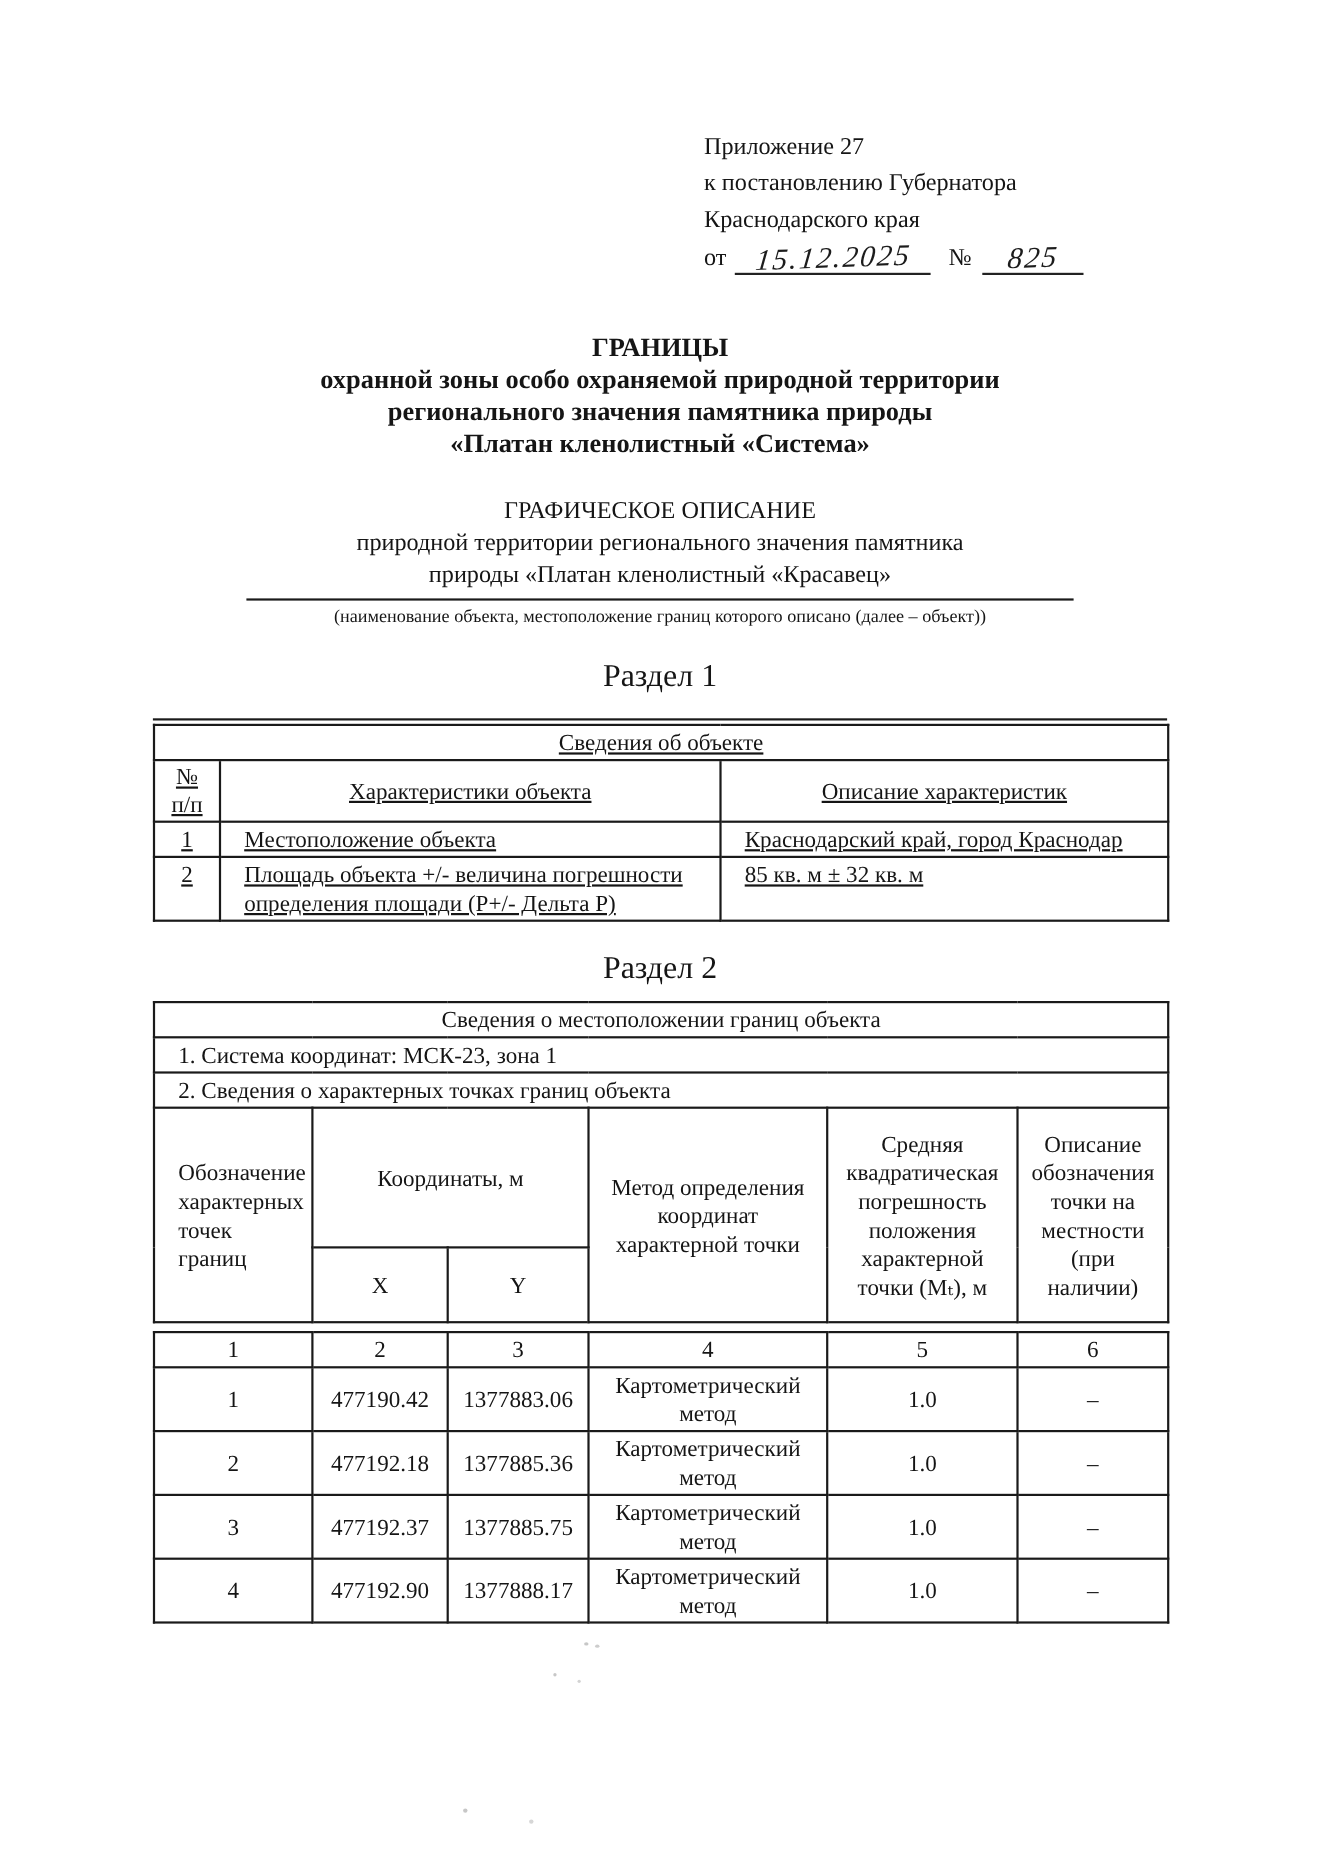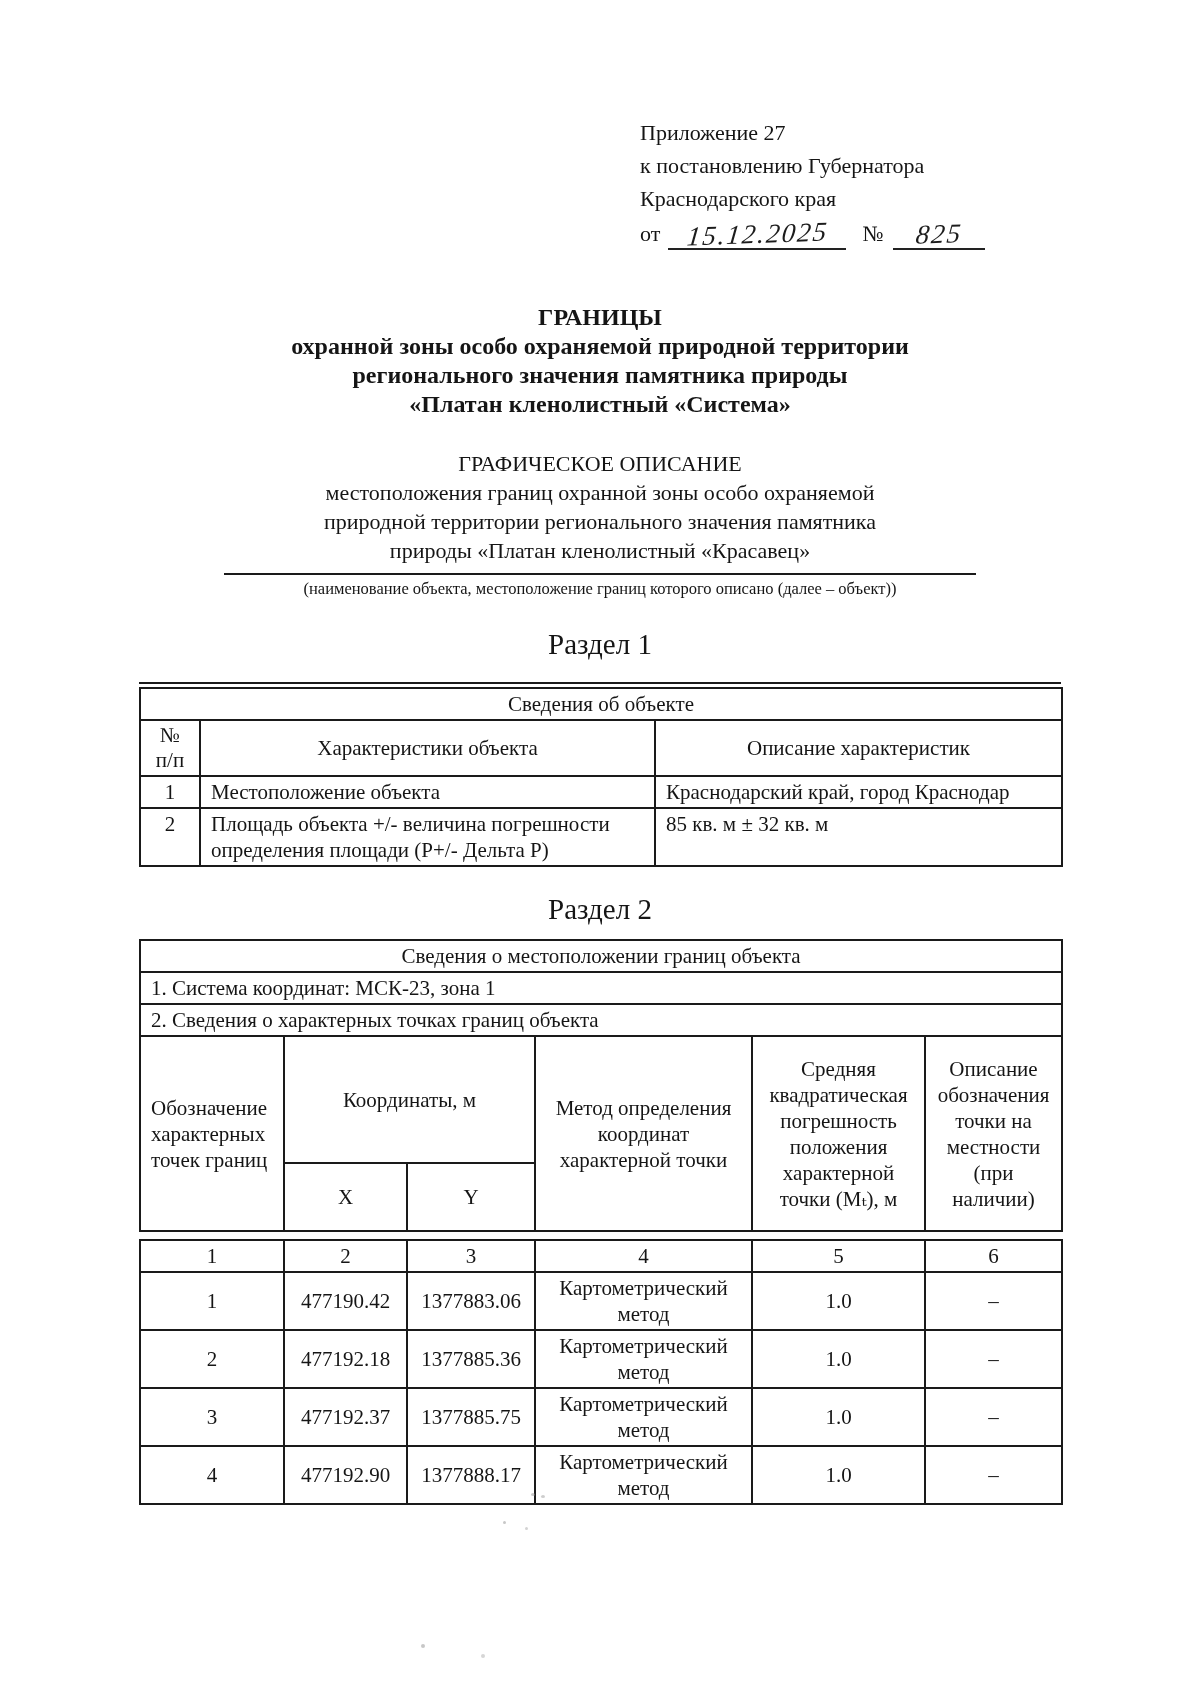--- a/index.html
+++ b/index.html
@@ -46,25 +46,25 @@
 
   
   table { border-collapse:collapse; table-layout:fixed; width:922px; margin:0 auto; }
   td {
     border:2px solid #1a1a1a;
     font-size:21px; line-height:26px;
     text-align:center; vertical-align:middle;
     padding:2px 6px;
     overflow:hidden;
   }
-  td.left { text-align:left; padding-left:10px; }
+  td.left { text-align:left; padding-left:21px; }
   tr.top td { vertical-align:top; }
 
   
-  .table1-wrap { margin:24px auto 0 auto; width:922px; border-top:2px solid #1a1a1a; padding-top:3px; }
+  .table1-wrap { margin:24px auto 0 auto; width:922px; border-top:2px solid #1a1a1a; padding-top:3px;text-decoration:underline; }
   .t1-caption td { height:28px; }
   .t1-header td { height:54px; }
   .t1-row1 td { height:30px; }
   .t1-row2 td { height:58px; }
   .np { display:block; line-height:25px; }
 
   
   .table2-head { margin-top:16px; }
   .t2-caption td { height:30px; }
   .t2-note td { height:31px;margin-top:35px; }
@@ -98,21 +98,20 @@
 
     <div class="title-block">
       <div>ГРАНИЦЫ</div>
       <div>охранной зоны особо охраняемой природной территории</div>
       <div>регионального значения памятника природы</div>
       <div>«Платан кленолистный «Система»</div>
     </div>
 
     <div class="subtitle-block">
       <div>ГРАФИЧЕСКОЕ ОПИСАНИЕ</div>
-      <div>местоположения границ охранной зоны особо охраняемой</div>
       <div>природной территории регионального значения памятника</div>
       <div>природы «Платан кленолистный «Красавец»</div>
     </div>
     <div class="name-rule"></div>
     <div class="name-caption">(наименование объекта, местоположение границ которого описано (далее – объект))</div>
 
     <div class="section-title s1">Раздел 1</div>
 
     <div class="table1-wrap">
       <table>

